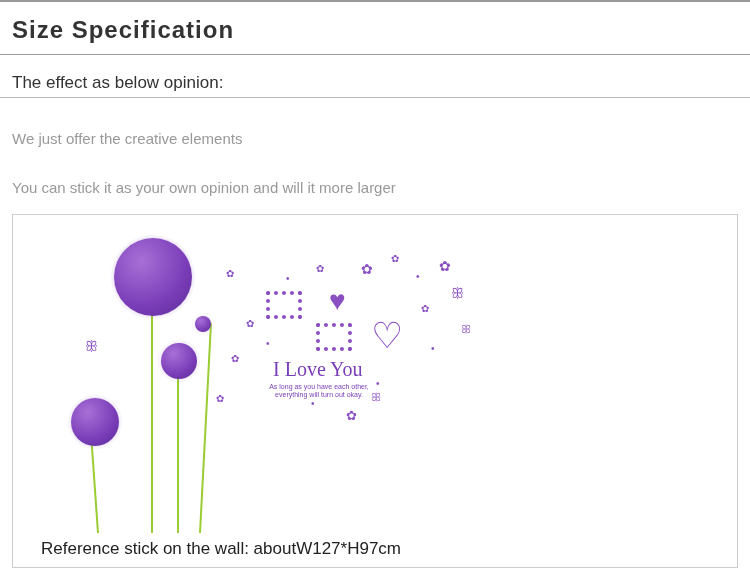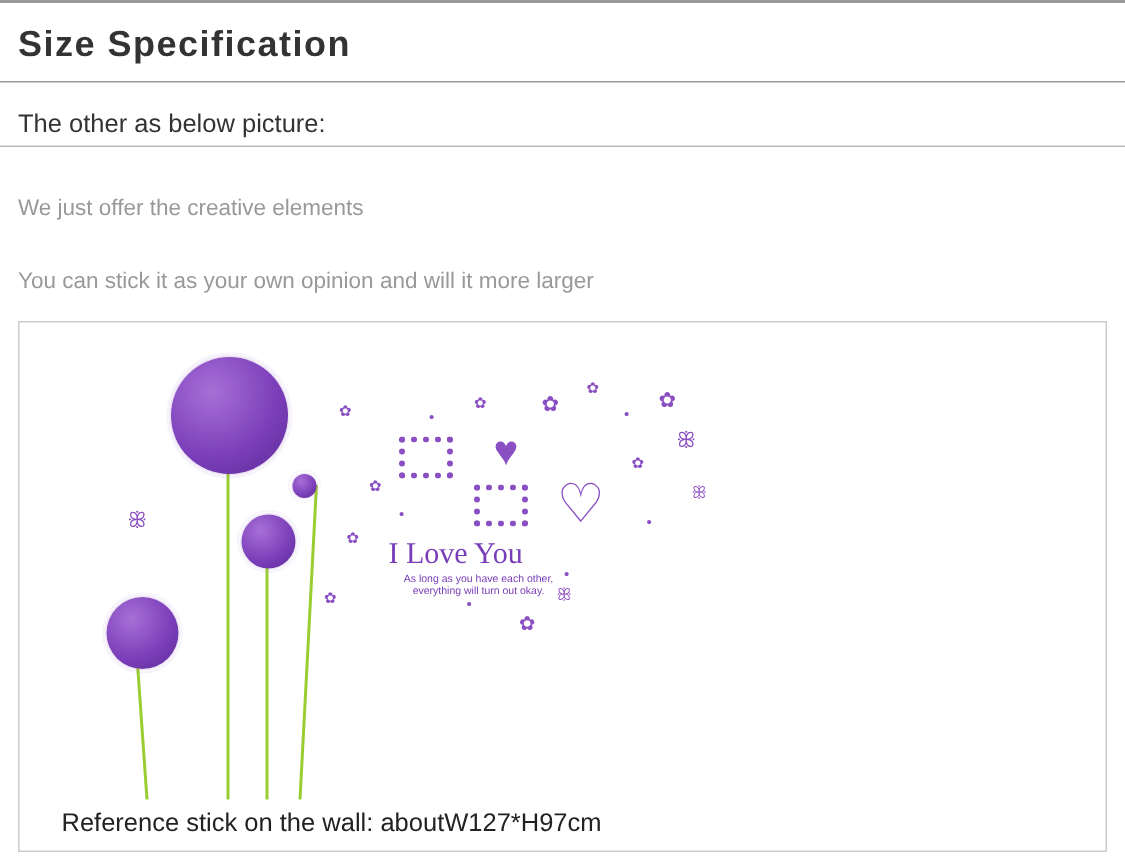--- a/index.html
+++ b/index.html
@@ -118,21 +118,21 @@
     }
   </style>
 </head>
 <body>
 
 <div class="top-border"></div>
 
 <h2 class="section-title">Size Specification</h2>
 <div class="title-underline"></div>
 
-<div class="subtitle">The other as below picture:</div>
+<div class="subtitle">The effect as below opinion:</div>
 <div class="subtitle-underline"></div>
 
 <div class="desc-line">We just offer the creative elements</div>
 <div class="desc-line">You can stick it as your own opinion and will it more larger</div>
 
 <div class="image-frame">
   <div class="image-area">
 
     <div class="stem" style="left:130px; height:260px;"></div>
     <div class="ball" style="left:93px; top:15px; width:78px; height:78px;"></div>
@@ -167,21 +167,21 @@
     <div class="petal" style="left:355px; top:155px;">•</div>
     <div class="petal" style="left:325px; top:185px; font-size:13px;">✿</div>
     <div class="petal" style="left:290px; top:175px;">•</div>
     <div class="petal" style="left:195px; top:170px;">✿</div>
 
     <div class="butterfly" style="left:64px; top:115px;">ꕥ</div>
     <div class="butterfly" style="left:430px; top:62px;">ꕥ</div>
     <div class="butterfly" style="left:440px; top:100px; font-size:11px;">ꕥ</div>
     <div class="butterfly" style="left:350px; top:168px; font-size:11px;">ꕥ</div>
 
-    <div class="script-text" style="left:238px; top:135px;">I Love You</div>
+    <div class="script-text" style="left:252px; top:135px;">I Love You</div>
     <div class="small-text" style="left:238px; top:160px; width:120px;">
       <span>As long as you have each other,</span><br>
       <span>everything will turn out okay.</span>
     </div>
 
   </div>
   <div class="reference">Reference stick on the wall: aboutW127*H97cm</div>
 </div>
 
 </body></html>

